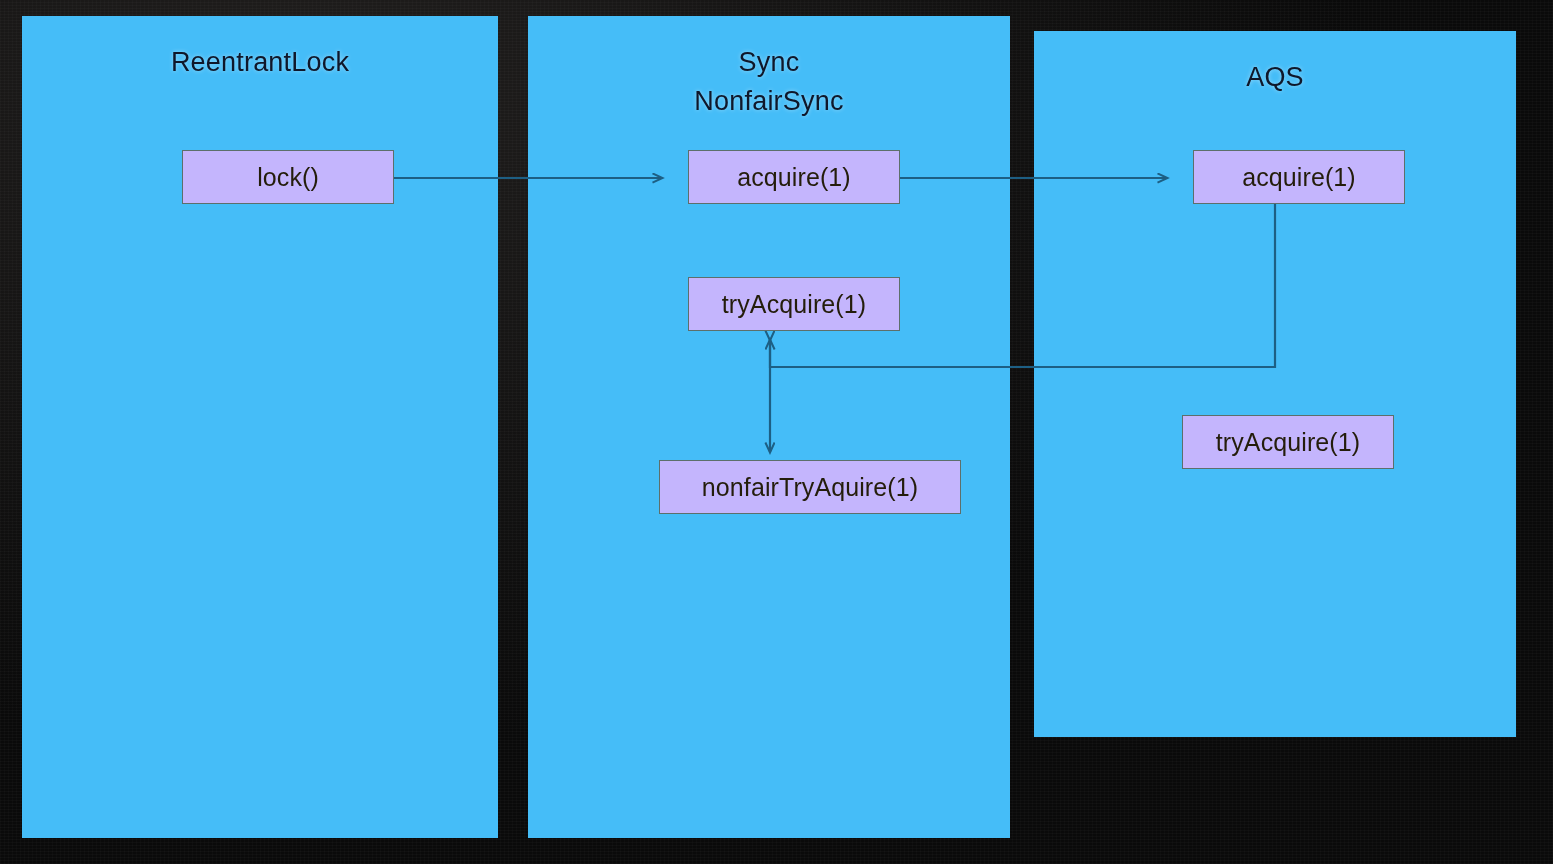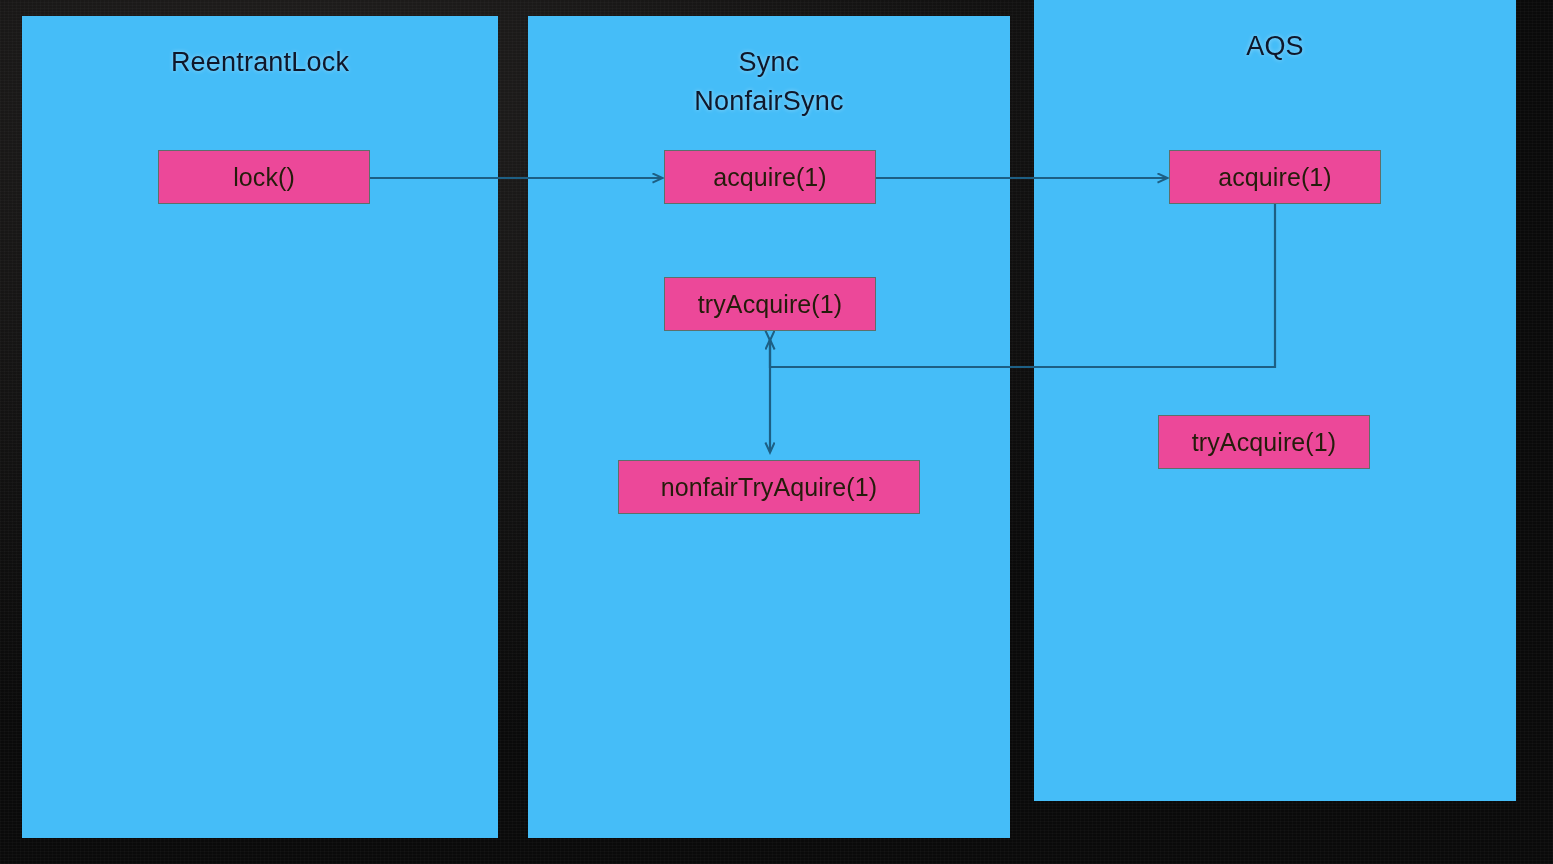--- a/index.html
+++ b/index.html
@@ -41,31 +41,32 @@
     font-size: 27px;
     font-weight: 400;
     letter-spacing: 0.2px;
     text-shadow: 0 0 4px rgba(255,255,255,0.45);
     line-height: 40px;
     white-space: pre;
   }
 
   .node {
     position: absolute;
-    background: #ec4899;
+    background: #c4b5fd;
     border: 1.6px solid #5d6f6b;
     box-sizing: border-box;
     display: flex;
     align-items: center;
     justify-content: center;
     color: #241d0b;
     font-size: 25px;
     font-weight: 400;
     white-space: nowrap;
     letter-spacing: 0.1px;
+    margin-left: 24px;
   }
 
   #edges {
     position: absolute;
     left: 0;
     top: 0;
     width: 1553px;
     height: 864px;
     pointer-events: none;
   }
@@ -77,21 +78,21 @@
 
   <div class="panel" style="left:22px; top:16px; width:476px; height:822px;">
     <div class="panel-title" style="top:26px;">ReentrantLock</div>
   </div>
 
   <div class="panel" style="left:528px; top:16px; width:482px; height:822px;">
     <div class="panel-title" style="top:65px;">NonfairSync</div>
     <div class="panel-title" style="top:26px;">Sync</div>
   </div>
 
-  <div class="panel" style="left:1034px; top:0; width:482px; height:801px;">
+  <div class="panel" style="left:1034px; top:31px; width:482px; height:706px;">
     <div class="panel-title" style="top:26px;">AQS</div>
   </div>
 
   <svg id="edges" viewBox="0 0 1553 864" xmlns="http://www.w3.org/2000/svg">
     <defs>
       <marker id="arrow-end" markerWidth="13" markerHeight="13" refX="10" refY="5.2" orient="auto" markerUnits="userSpaceOnUse">
         <path d="M0.5,0.6 L10.5,5.2 L0.5,9.8" fill="none" stroke="#1d5f84" stroke-width="2"></path>
       </marker>
       <marker id="arrow-start" markerWidth="13" markerHeight="13" refX="10" refY="5.2" orient="auto" markerUnits="userSpaceOnUse">
         <path d="M0.5,0.6 L10.5,5.2 L0.5,9.8" fill="none" stroke="#1d5f84" stroke-width="2"></path>
@@ -120,17 +121,17 @@
   </div>
 
   <div class="node" style="left:664px; top:277px; width:212px; height:54px;">
     <span>tryAcquire(1)</span>
   </div>
 
   <div class="node" style="left:1158px; top:415px; width:212px; height:54px;">
     <span>tryAcquire(1)</span>
   </div>
 
-  <div class="node" style="left:618px; top:460px; width:302px; height:54px;">
+  <div class="node" style="left:635px; top:460px; width:302px; height:54px;">
     <span>nonfairTryAquire(1)</span>
   </div>
 
 </div>
 
 </body></html>

